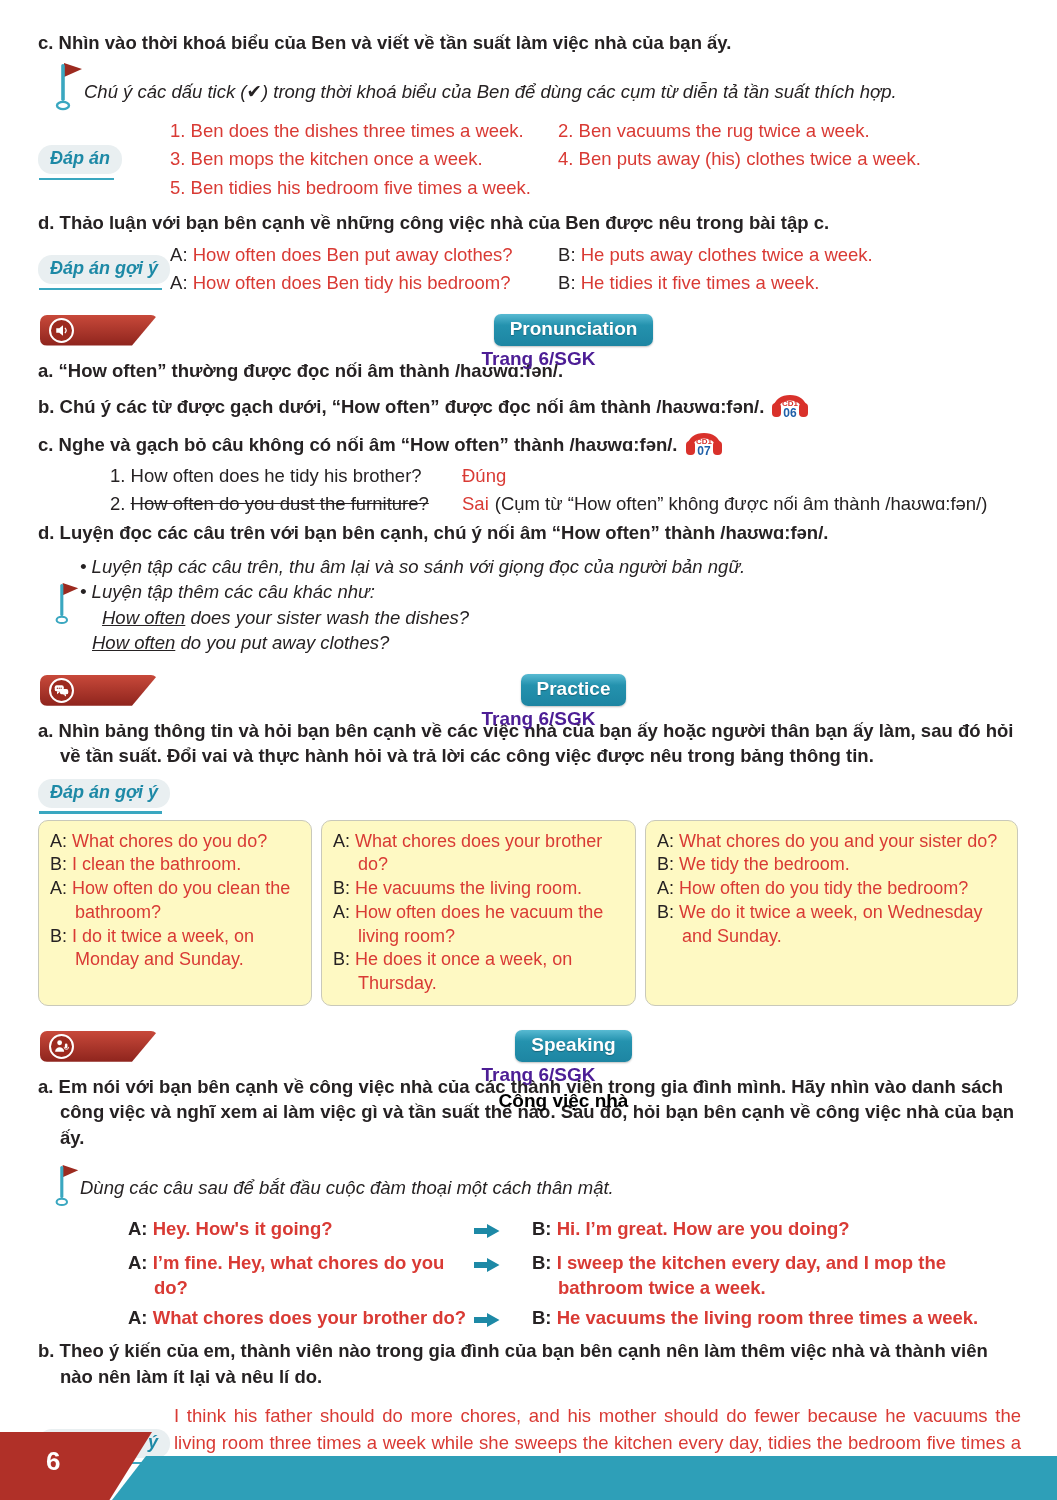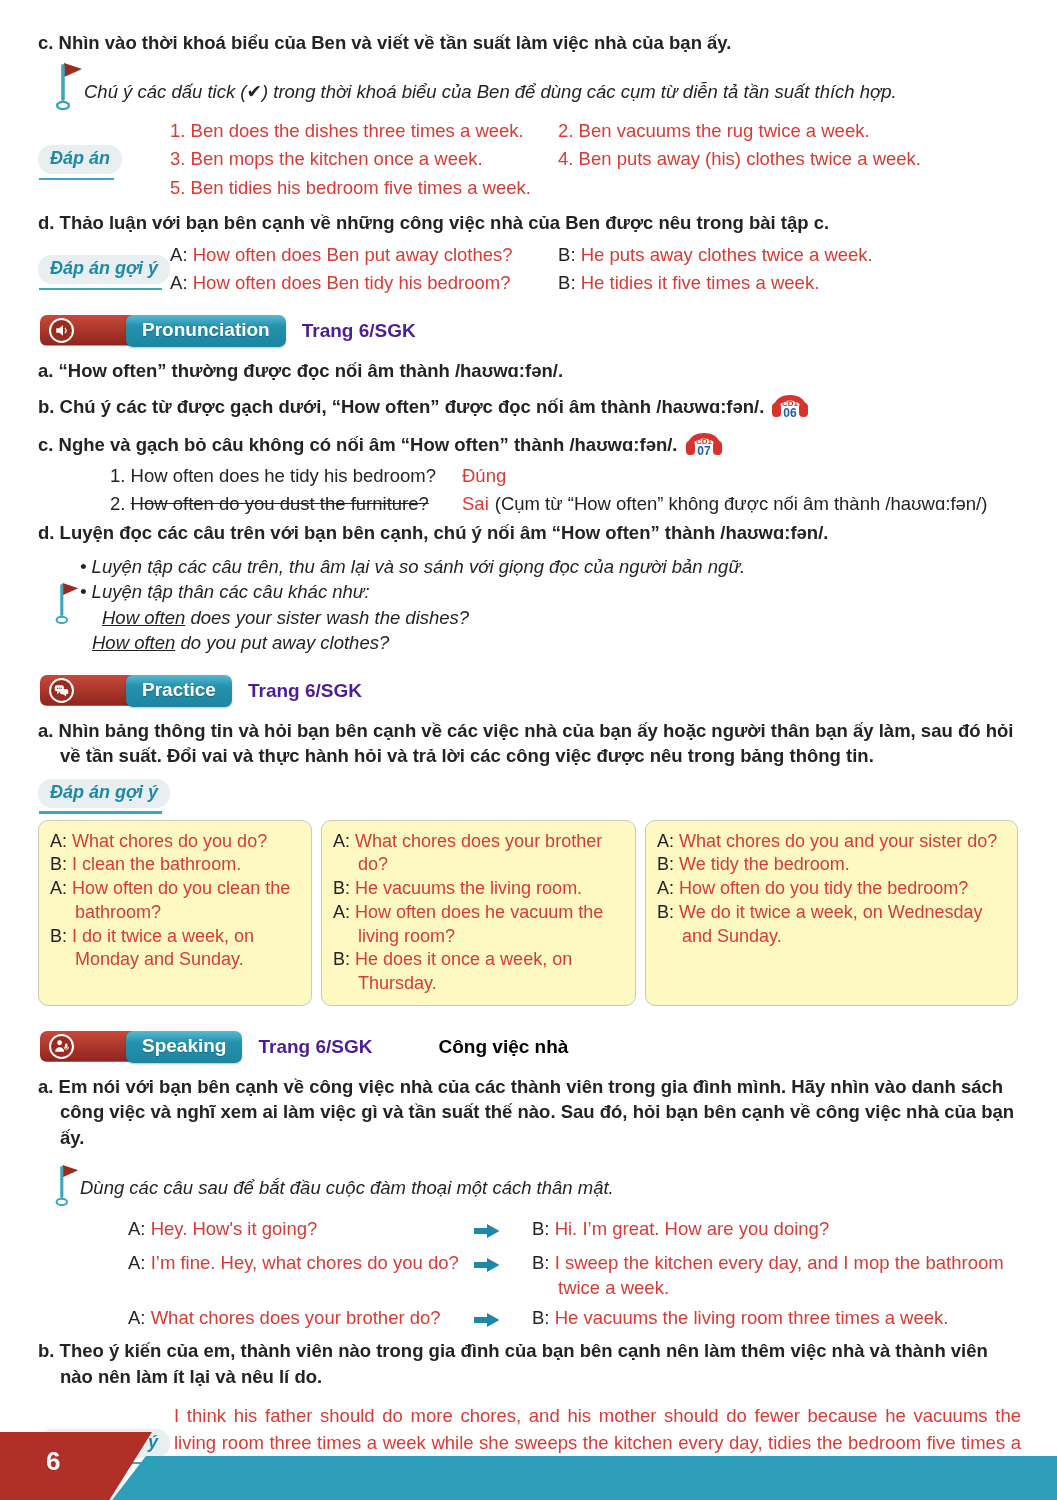--- a/index.html
+++ b/index.html
@@ -28,21 +28,21 @@
   .chip { display:inline-block; position:relative; background:#e9eff1; border-radius:14px;
           padding:1px 12px 3px; color:#1d89a6; font-style:italic; font-weight:700; font-size:18px; white-space:nowrap; }
   .chip::after { content:""; position:absolute; left:1px; right:8px; bottom:-6px; height:2.5px; background:#3aa7c0; }
 
   .block { display:flex; align-items:center; margin:6px 0 10px; }
   .chip-col { flex:0 0 132px; padding-top:2px; }
   .grid2 { flex:1; display:grid; grid-template-columns:384px 1fr; row-gap:3px; column-gap:4px; }
   .sp { color:#262223; }
 
   
-  .badge-row { position:relative; height:34px; display:flex; align-items:center; margin:18px 0 10px 2px; }
+  .badge-row { position:relative; height:34px; display:flex; align-items:center; margin:18px 0 10px 2px;flex-direction:column; }
   .badge-tab { position:absolute; left:0; top:1px; width:118px; height:31px;
                background:linear-gradient(180deg,#c8493a,#8e241d); border-radius:7px;
                clip-path:polygon(0 0,100% 0,92px 100%,0 100%); }
   .badge-ic { position:absolute; left:9px; top:4px; width:25px; height:25px; border:2px solid #fff;
               border-radius:50%; background:#9c2a1f; display:flex; align-items:center; justify-content:center; z-index:2; }
   .badge-label { position:relative; z-index:1; margin-left:86px; color:#fff; font-weight:700; font-size:19px;
                  padding:2px 16px 4px; border-radius:7px;
                  background:linear-gradient(180deg,#58bad2 0%,#2492ae 35%,#1d85a2 100%);
                  text-shadow:0 1px 1px rgba(0,0,0,.25); box-shadow:0 1px 2px rgba(0,0,0,.25); }
   .badge-page { margin-left:16px; color:#4c1d95; font-weight:700; font-size:19px; }
@@ -57,21 +57,21 @@
   .cdicon { vertical-align:-8px; margin-left:6px; }
 
   
   .cards { display:flex; gap:9px; margin-top:12px; }
   .card { background:#fef9c3; border:1.5px solid #c9c9ba; border-radius:10px; padding:9px 11px;
           font-size:18px; line-height:1.32; }
   .card .cline { padding-left:25px; text-indent:-25px; }
 
   
   .spk-grid { display:grid; grid-template-columns:346px 58px 1fr; margin:4px 0 4px 90px; row-gap:4px; align-items:flex-start; }
-  .acell,.bcell { padding-left:26px; text-indent:-26px; }
+  .acell,.bcell { padding-left:26px; text-indent:-26px;font-weight:bold; }
   .arrow-cell { padding-top:4px; }
 
   .ans-par { flex:1; color:#d93a34; text-align:justify; line-height:1.42; }
 
   
   .footer-teal { position:absolute; left:112px; right:0; bottom:0; height:44px; background:#2e9fb8;
                  clip-path:polygon(34px 0,100% 0,100% 100%,0 100%); }
   .footer-red { position:absolute; left:0; bottom:0; width:152px; height:68px; background:#b03028;
                 clip-path:polygon(0 0,100% 0,72% 100%,0 100%); }
   .page-num { position:absolute; left:46px; bottom:20px; color:#fff; font-weight:700; font-size:26px; }
@@ -141,40 +141,40 @@
 
   <p class="b pr-line"><span>c. Nghe và gạch bỏ câu không có nối âm “How often” thành /haʊwɑ:fən/.</span><svg class="cdicon" width="40" height="34" viewBox="0 0 40 34">
       <path d="M6 22 C6 7 34 7 34 22" stroke="#d9312b" stroke-width="5.5" fill="none"></path>
       <rect x="2" y="16" width="9" height="14" rx="4" fill="#d9312b"></rect>
       <rect x="29" y="16" width="9" height="14" rx="4" fill="#d9312b"></rect>
       <text x="20" y="19" font-size="8" font-weight="bold" fill="#d9312b" text-anchor="middle">CD1</text>
       <text x="20" y="30" font-size="12" font-weight="bold" fill="#1f5fa8" text-anchor="middle">07</text>
     </svg></p>
 
   <div class="citem">
-    <span class="q"><span>1.</span> <span>How often does he tidy his bedroom?</span></span>
+    <span class="q"><span>1.</span> <span>How often does he tidy his brother?</span></span>
     <span class="red">Đúng</span>
   </div>
   <div class="citem">
     <span class="q"><span>2.</span> <span class="strike">How often do you dust the furniture?</span></span>
     <span class="red">Sai</span>
     <span class="note">(Cụm từ “How often” không được nối âm thành /haʊwɑ:fən/)</span>
   </div>
 
   <p class="b pr-line">d. Luyện đọc các câu trên với bạn bên cạnh, chú ý nối âm “How often” thành /haʊwɑ:fən/.</p>
 
   <div class="flag-row">
     <svg width="26" height="50" viewBox="0 0 30 52">
       <path d="M10 3 L28 9 L10 17 Z" fill="#9c2a1f"></path>
       <rect x="7.2" y="4" width="3.6" height="37" rx="1.8" fill="#3aa7c0"></rect>
       <ellipse cx="9" cy="45.5" rx="6" ry="3.6" fill="none" stroke="#3aa7c0" stroke-width="2.4"></ellipse>
     </svg>
     <div class="txt2">
       <p class="it">• Luyện tập các câu trên, thu âm lại và so sánh với giọng đọc của người bản ngữ.</p>
-      <p class="it">• Luyện tập thân các câu khác như:</p>
+      <p class="it">• Luyện tập thêm các câu khác như:</p>
       <p class="it" style="margin-left:22px"><span class="u">How often</span><span> does your sister wash the dishes?</span></p>
       <p class="it" style="margin-left:12px"><span class="u">How often</span><span> do you put away clothes?</span></p>
     </div>
   </div>
 
   <div class="badge-row">
     <span class="badge-tab"></span>
     <span class="badge-ic">
       <svg viewBox="0 0 20 20" width="15" height="15">
         <rect x="1" y="3" width="12" height="8" rx="2.5" fill="#fff"></rect>

